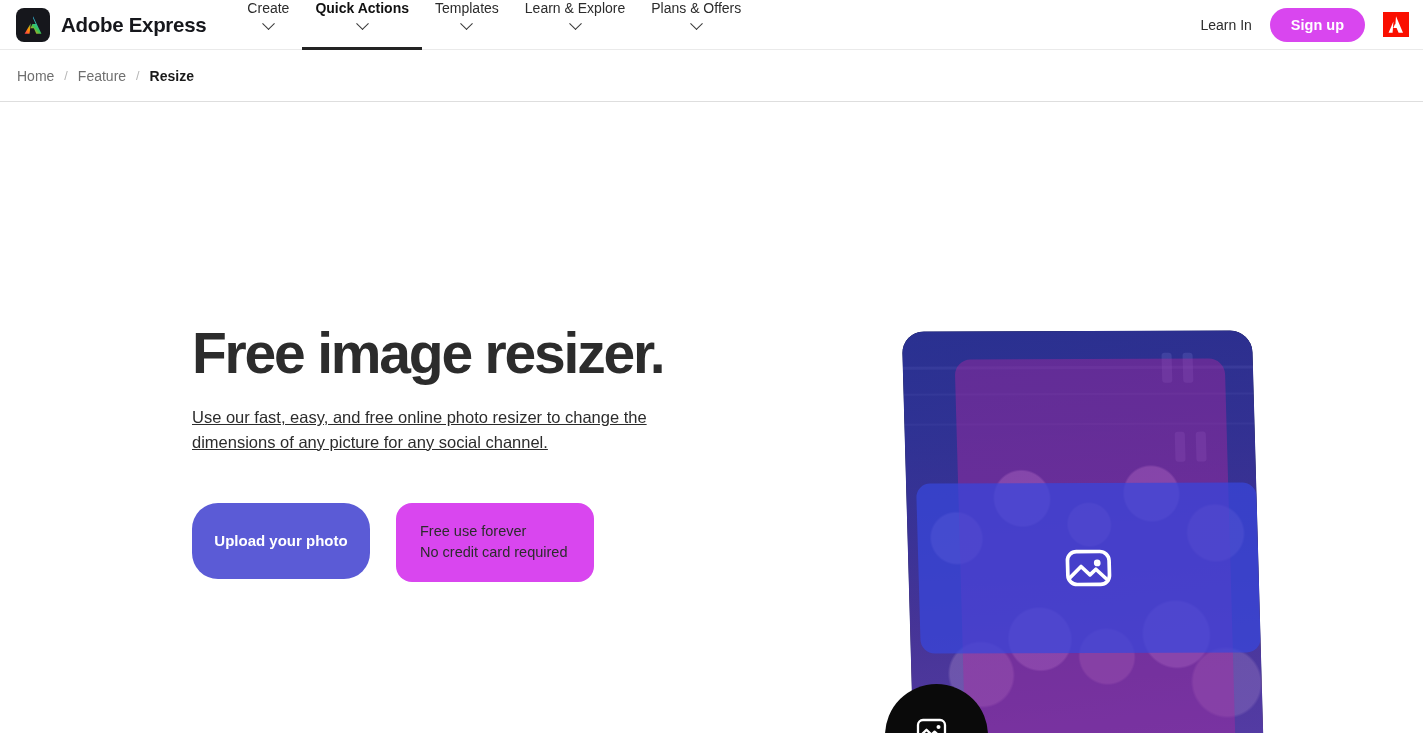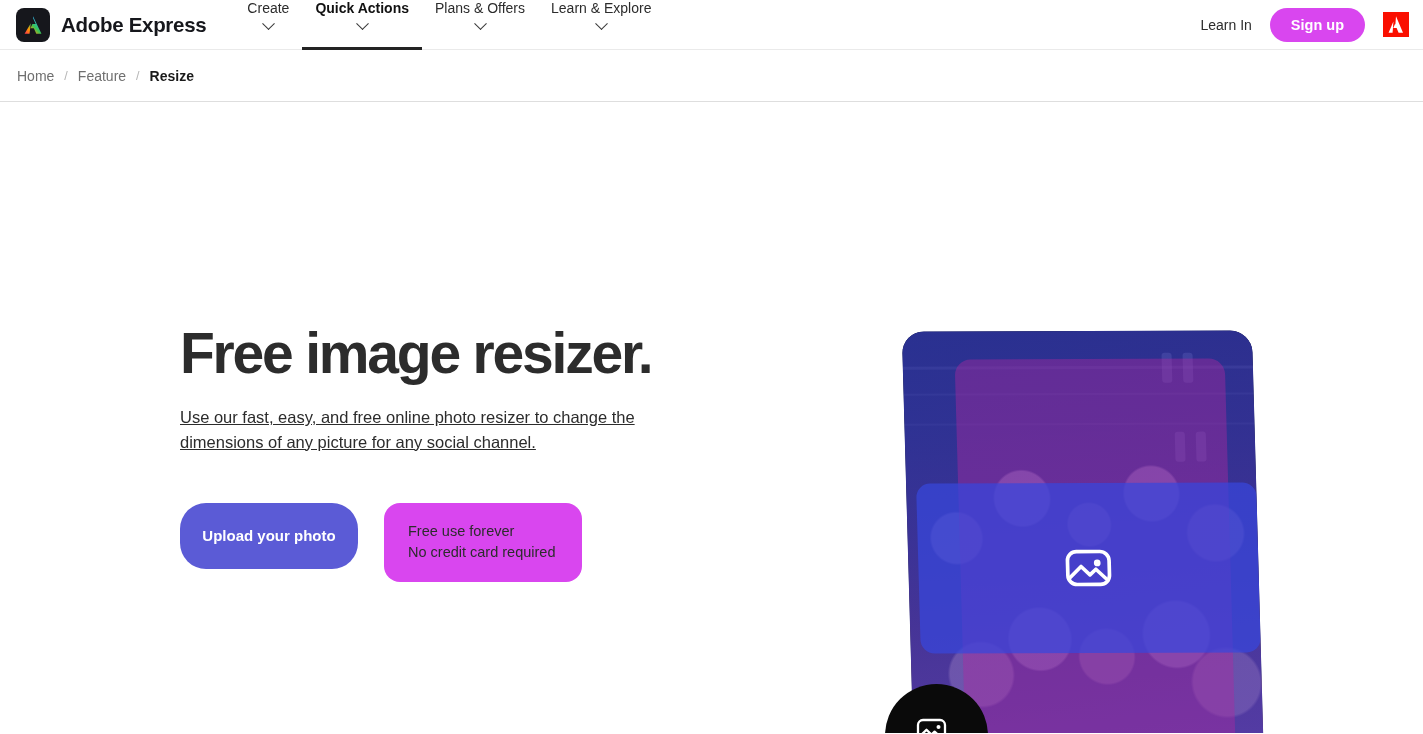--- a/index.html
+++ b/index.html
@@ -148,21 +148,21 @@
   .hero {
     position: relative;
     width: 100%;
     height: 631px;
     background: #ffffff;
     overflow: hidden;
   }
 
   .hero-copy {
     position: absolute;
-    left: 180px;
+    left: 192px;
     top: 222px;
     width: 560px;
   }
 
   .hero-title {
     font-size: 57px;
     line-height: 1.02;
     font-weight: 700;
     letter-spacing: -2.2px;
     color: #2c2c2c;
@@ -185,21 +185,21 @@
   }
 
   .upload-btn {
     background: #5b5bd6;
     color: #ffffff;
     font-size: 15px;
     font-weight: 700;
     border: none;
     border-radius: 26px;
     width: 178px;
-    height: 66px;
+    height: 76px;
     cursor: pointer;
     font-family: "Liberation Sans", sans-serif;
   }
 
   .promo-box {
     background: #d946ef;
     border-radius: 16px;
     padding: 18px 24px;
     min-width: 198px;
   }
@@ -344,25 +344,29 @@
   <nav class="nav">
     <div class="nav-item">
       <span>Create</span>
       <i class="chev"></i>
     </div>
     <div class="nav-item active">
       <span>Quick Actions</span>
       <i class="chev"></i>
     </div>
     <div class="nav-item">
-      <span>Plans &amp; Offers</span>
+      <span>Templates</span>
       <i class="chev"></i>
     </div>
     <div class="nav-item">
       <span>Learn &amp; Explore</span>
+      <i class="chev"></i>
+    </div>
+    <div class="nav-item">
+      <span>Plans &amp; Offers</span>
       <i class="chev"></i>
     </div>
   </nav>
 
   <div class="header-right">
     <span class="signin">Learn In</span>
     <button class="signup">Sign up</button>
     <span class="adobe-logo">
       <svg width="26" height="25" viewBox="0 0 26 25" aria-hidden="true">
         <rect x="0" y="0" width="26" height="25" fill="#FA0F00"></rect>

